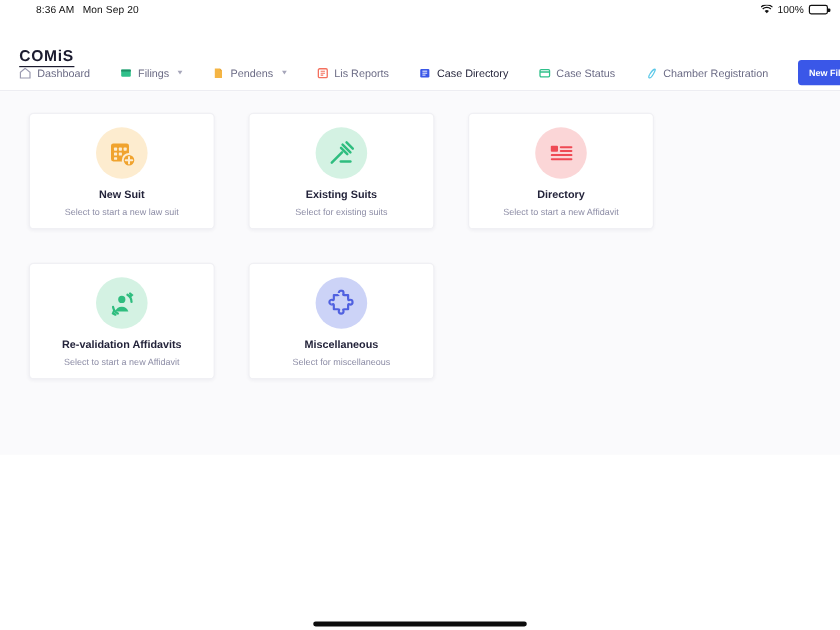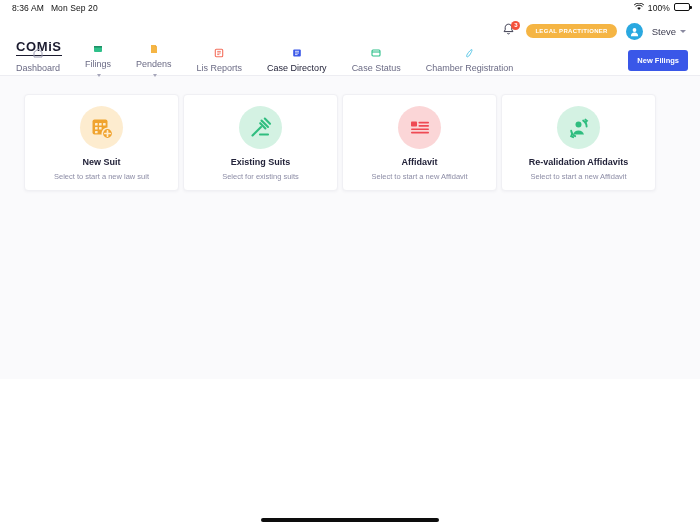--- a/index.html
+++ b/index.html
@@ -15,22 +15,22 @@
     height: 16px;
     display: flex;
     align-items: center;
     justify-content: space-between;
     padding: 0 10px 0 12px;
     font-size: 8.5px;
     color: #111;
     background: #ffffff;
     letter-spacing: .1px;
   }
-  .sb-left { display: flex; align-items: center; gap: 7px; }
-  .sb-right { display: flex; gap: 4px; }
+  .sb-left { display: flex; align-items: center; gap: 7px; margin-left: 18px; }
+  .sb-right { display: flex; align-items: center; gap: 4px; }
   .wifi-icon { display: inline-block; width: 10px; height: 8px; position: relative; }
   .wifi-icon svg { display: block; }
   .battery {
     width: 16px; height: 8px;
     border: 1px solid #111;
     border-radius: 2px;
     position: relative;
     padding: 1px;
   }
   .battery::after {
@@ -118,21 +118,20 @@
   .nav-item {
     display: flex;
     align-items: center;
     gap: 5px;
     font-size: 9px;
     color: #6b6b85;
     padding: 0 13px 0 0;
     margin-right: 12px;
     cursor: pointer;
     white-space: nowrap;
-    flex-direction: column;
   }
   .nav-item.active { color: #26263c; font-weight: 400; }
   .nav-ico { width: 10px; height: 10px; display: flex; align-items: center; justify-content: center; }
   .nav-caret {
     width: 0; height: 0;
     border-left: 2.6px solid transparent;
     border-right: 2.6px solid transparent;
     border-top: 3px solid #a6a6ba;
     margin-left: 2px;
   }
@@ -160,21 +159,21 @@
   .page-title {
     font-size: 15px;
     font-weight: 700;
     color: #6175e8;
     letter-spacing: .1px;
     margin-bottom: 16px;
   }
   .card-grid {
     display: flex;
     flex-wrap: wrap;
-    gap: 4px;
+    gap: 28px;
   }
   .card {
     width: 155px;
     height: 97px;
     background: #ffffff;
     border-radius: 4px;
     border: 1px solid #f0f0f4;
     box-shadow: 0 1px 3px rgba(30,30,60,0.045);
     display: flex;
     flex-direction: column;
@@ -235,42 +234,20 @@
           <path d="M0.2 1.9 A7 7 0 0 1 9.8 1.9" stroke="#111" stroke-width="1" fill="none"></path>
         </svg>
     </span>
     <span>100%</span>
     <span class="battery"><span class="battery-fill"></span></span>
   </div>
 </div>
 
 <div class="appheader">
   <div class="logo">COMiS</div>
-  <div class="header-right">
-    <div class="bell-wrap">
-      <span>
-        <svg width="13" height="14" viewBox="0 0 13 14">
-            <path d="M6.5 1.2c-1.9 0-3.3 1.5-3.3 3.3v2.3L2.1 8.6h8.8L9.8 6.8V4.5c0-1.8-1.4-3.3-3.3-3.3z" fill="none" stroke="#3b3b4f" stroke-width="1"></path>
-            <path d="M5.3 10.1a1.3 1.3 0 0 0 2.4 0" fill="none" stroke="#3b3b4f" stroke-width="1"></path>
-          </svg>
-      </span>
-      <span class="bell-badge">3</span>
-    </div>
-    <div class="role-badge">LEGAL PRACTITIONER</div>
-    <div class="avatar">
-      <svg width="11" height="11" viewBox="0 0 11 11">
-          <circle cx="5.5" cy="4" r="1.9" fill="#fff"></circle>
-          <path d="M1.9 10.2a3.6 3.6 0 0 1 7.2 0z" fill="#fff"></path>
-        </svg>
-    </div>
-    <div class="username">
-      <span>Steve</span>
-      <span class="caret"></span>
-    </div>
-  </div>
 </div>
 
 <div class="navbar" id="navbar">
     <div class="nav-item">
       <span class="nav-ico">
         <svg width="10" height="10" viewBox="0 0 10 10">
           <path d="M5 1 L9 4.3 V9 H1 V4.3 Z" fill="none" stroke="#9a9ab0" stroke-width="1"></path>
         </svg>
       </span>
       <span>Dashboard</span>
@@ -377,37 +354,47 @@
           <svg width="24" height="24" viewBox="0 0 24 24">
             <g fill="#ef4a54">
               <rect x="3" y="5.5" width="6" height="5" rx=".8"></rect>
               <rect x="10.5" y="5.8" width="10.5" height="1.7" rx=".8"></rect>
               <rect x="10.5" y="9" width="10.5" height="1.7" rx=".8"></rect>
               <rect x="3" y="12.4" width="18" height="1.7" rx=".8"></rect>
               <rect x="3" y="15.8" width="18" height="1.7" rx=".8"></rect>
             </g>
           </svg>
         </div>
-        <div class="card-title">Affidavit</div>
+        <div class="card-title">Directory</div>
         <div class="card-sub">Select to start a new Affidavit</div>
       </div>
       <div class="card">
         <div class="card-ico" style="background:#d4f2e3">
           <svg width="24" height="24" viewBox="0 0 24 24">
             <circle cx="11.5" cy="8.5" r="3" fill="#2fbd7f"></circle>
             <path d="M6 18.5a5.8 5.8 0 0 1 11 0z" fill="#2fbd7f"></path>
             <g stroke="#2fbd7f" stroke-width="1.9" fill="none" stroke-linecap="round">
               <path d="M16.2 4.6a7 7 0 0 1 3.4 6"></path>
               <path d="M18.4 3.6l1.5 1.3-1.5 1.4"></path>
               <path d="M8.2 20.2a7 7 0 0 1-4-5.4"></path>
               <path d="M6.2 21.2l-2-1 .8-2"></path>
             </g>
           </svg>
         </div>
         <div class="card-title">Re-validation Affidavits</div>
         <div class="card-sub">Select to start a new Affidavit</div>
       </div>
+      <div class="card">
+        <div class="card-ico" style="background:#ccd3f7">
+          <svg width="24" height="24" viewBox="0 0 24 24">
+            <path d="M9.3 3.2a2 2 0 0 1 4 0c0 .7-.5 1-.3 1.4.2.4.9.3 1.5.3h2.6v2.7c0 .7-.1 1.3.3 1.5.4.2.8-.3 1.4-.3a2 2 0 0 1 0 4c-.6 0-1-.5-1.4-.3-.4.2-.3.8-.3 1.5v2.7h-2.6c-.7 0-1.3-.1-1.5.3-.2.4.3.8.3 1.4a2 2 0 0 1-4 0c0-.6.5-1 .3-1.4-.2-.4-.8-.3-1.5-.3H5.2v-2.7c0-.7.1-1.3-.3-1.5-.4-.2-.8.3-1.4.3" fill="none" stroke="#5061e0" stroke-width="1.8" stroke-linejoin="round"></path>
+            <path d="M3.5 12.8a2 2 0 0 1 0-4c.6 0 1 .5 1.4.3.4-.2.3-.8.3-1.5V4.9h2.6c.7 0 1.3.1 1.5-.3" fill="none" stroke="#5061e0" stroke-width="1.8" stroke-linejoin="round"></path>
+          </svg>
+        </div>
+        <div class="card-title">Miscellaneous</div>
+        <div class="card-sub">Select for miscellaneous</div>
+      </div>
     </div>
 </div>
 
 <div class="bottom-area">
   <div class="home-indicator"></div>
 </div>
 
 </body></html>

